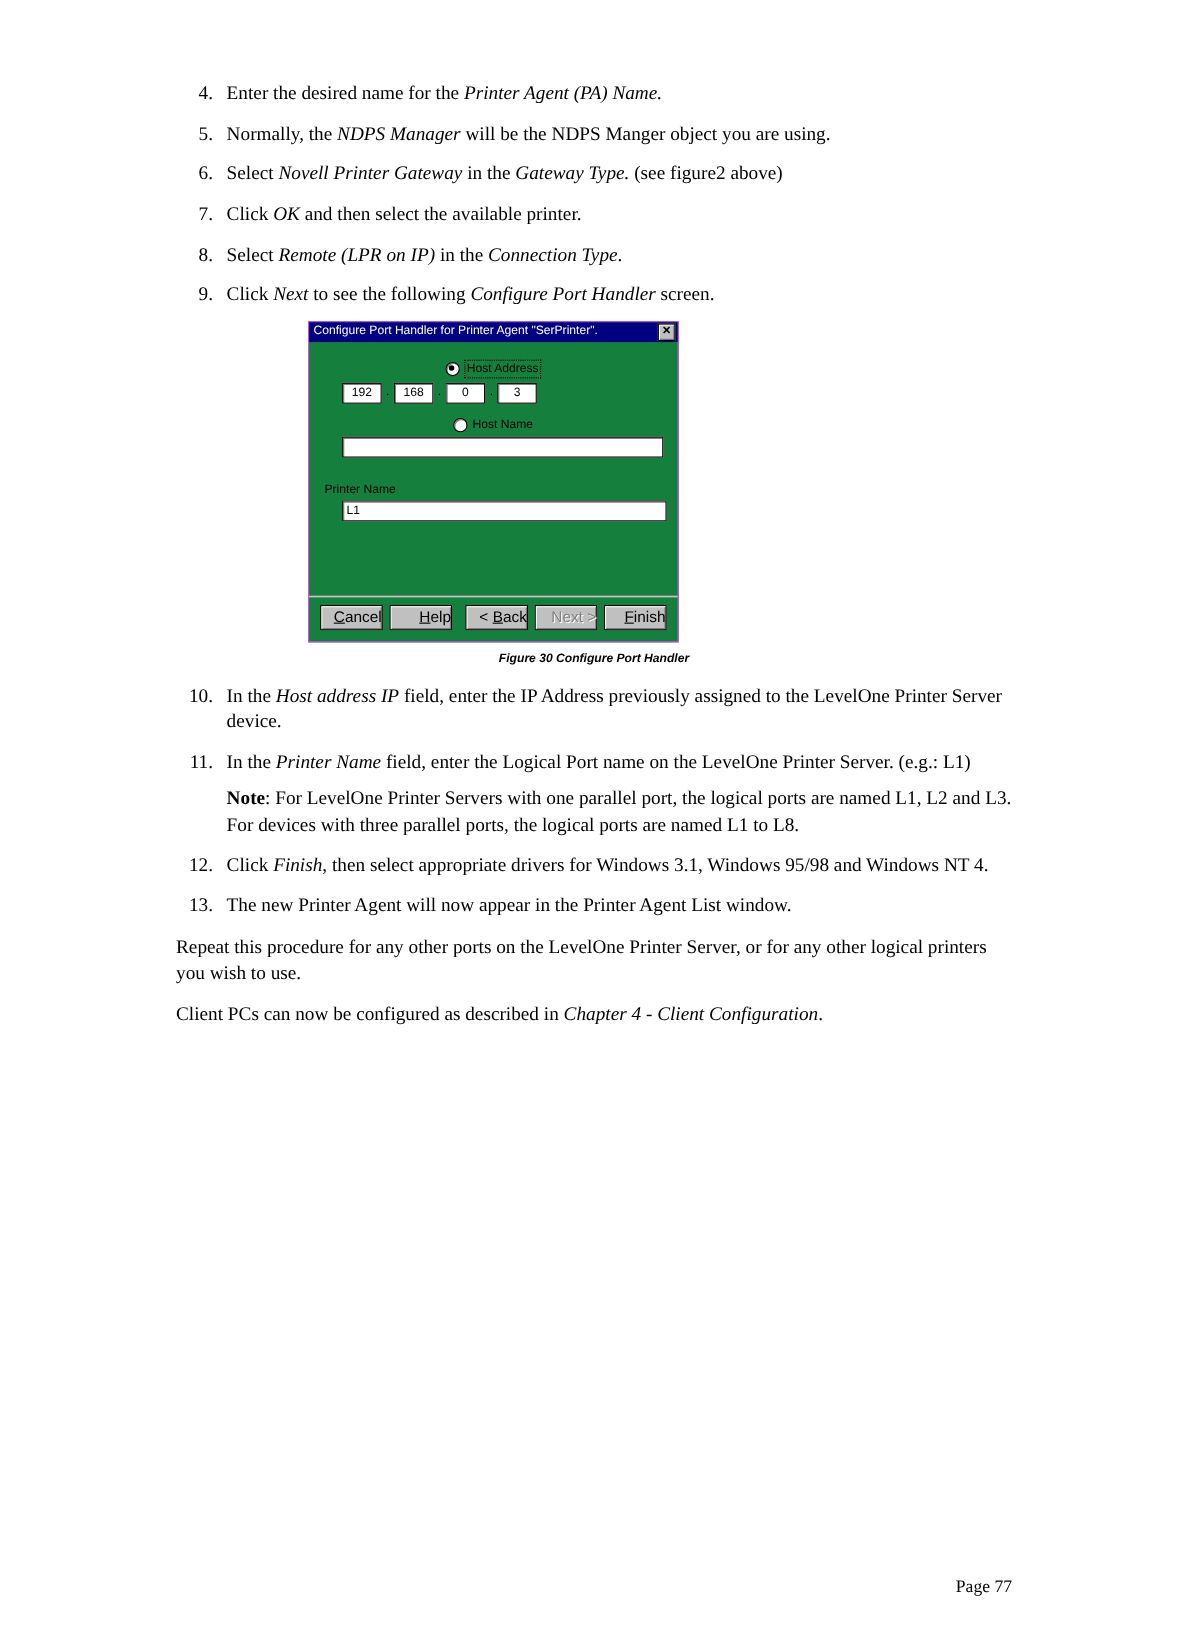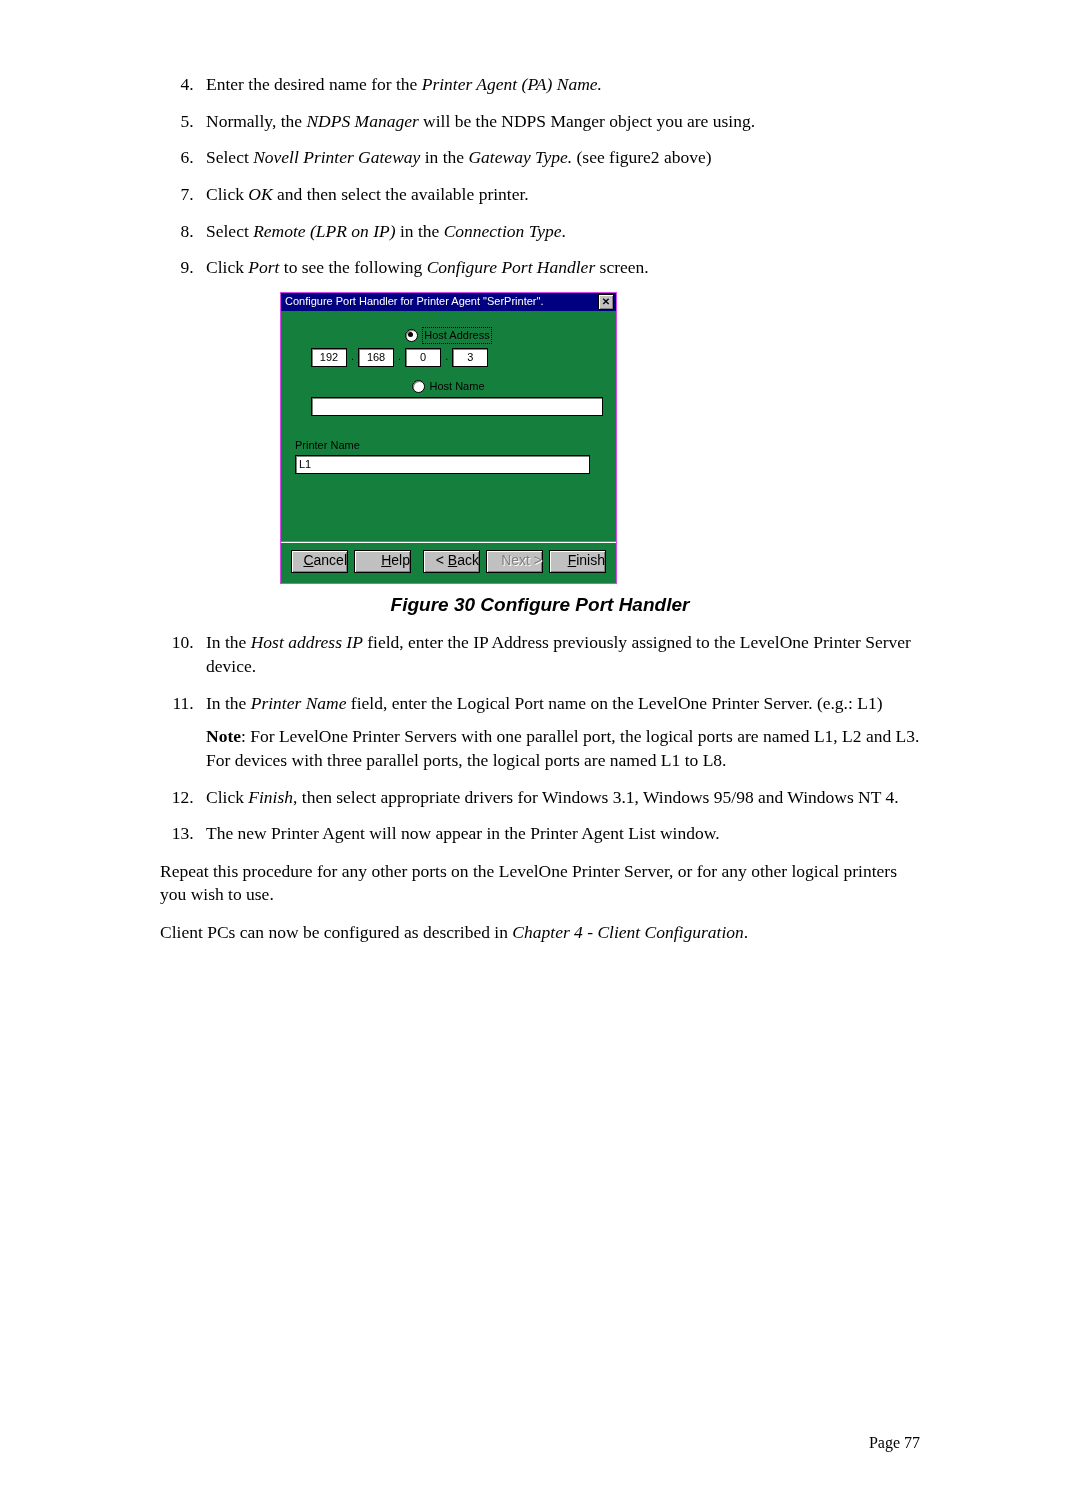--- a/index.html
+++ b/index.html
@@ -126,21 +126,21 @@
     background: #fff;
     border: 1px solid #000;
     box-shadow: inset 1px 1px 0 #808080, inset -1px -1px 0 #fff;
   }
   .printer-name-label {
     margin-top: 22px;
   }
   .printer-name-input {
     width: 290px;
     height: 17px;
-    margin: 2px 0 0 0;
+    margin: 2px 0 0 16px;
     background: #fff;
     border: 1px solid #000;
     box-shadow: inset 1px 1px 0 #808080, inset -1px -1px 0 #fff;
     padding-left: 3px;
     font-size: 11px;
     line-height: 17px;
   }
   .button-row {
     border-top: 1px solid #808080;
     box-shadow: inset 0 1px 0 #fff;
@@ -164,21 +164,21 @@
     color: #808080;
     text-shadow: 1px 1px 0 #fff;
   }
   .u { text-decoration: underline; }
 
   .caption {
     text-align: center;
     font-family: Arial, Helvetica, sans-serif;
     font-weight: bold;
     font-style: italic;
-    font-size: 19px;
+    font-size: 11px;
     margin: 4px 0 14px 0;
   }
   .para {
     margin: 14px 0;
   }
   .footer {
     position: absolute;
     bottom: 40px;
     right: 160px;
     font-size: 16px;
@@ -198,21 +198,21 @@
     <li>
       <span>Select </span><span class="italic">Novell Printer Gateway</span><span> in the </span><span class="italic">Gateway Type.</span><span> (see figure2 above)</span>
     </li>
     <li>
       <span>Click </span><span class="italic">OK</span><span> and then select the available printer.</span>
     </li>
     <li>
       <span>Select </span><span class="italic">Remote (LPR on IP)</span><span> in the </span><span class="italic">Connection Type</span><span>.</span>
     </li>
     <li>
-      <span>Click </span><span class="italic">Port</span><span> to see the following </span><span class="italic">Configure Port Handler</span><span> screen.</span>
+      <span>Click </span><span class="italic">Next</span><span> to see the following </span><span class="italic">Configure Port Handler</span><span> screen.</span>
     </li>
   </ol>
 
   <div class="dialog-wrap">
     <div class="dialog">
       <div class="titlebar">
         <span>Configure Port Handler for Printer Agent "SerPrinter".</span>
         <div class="close-btn">
           <span>✕</span>
         </div>

